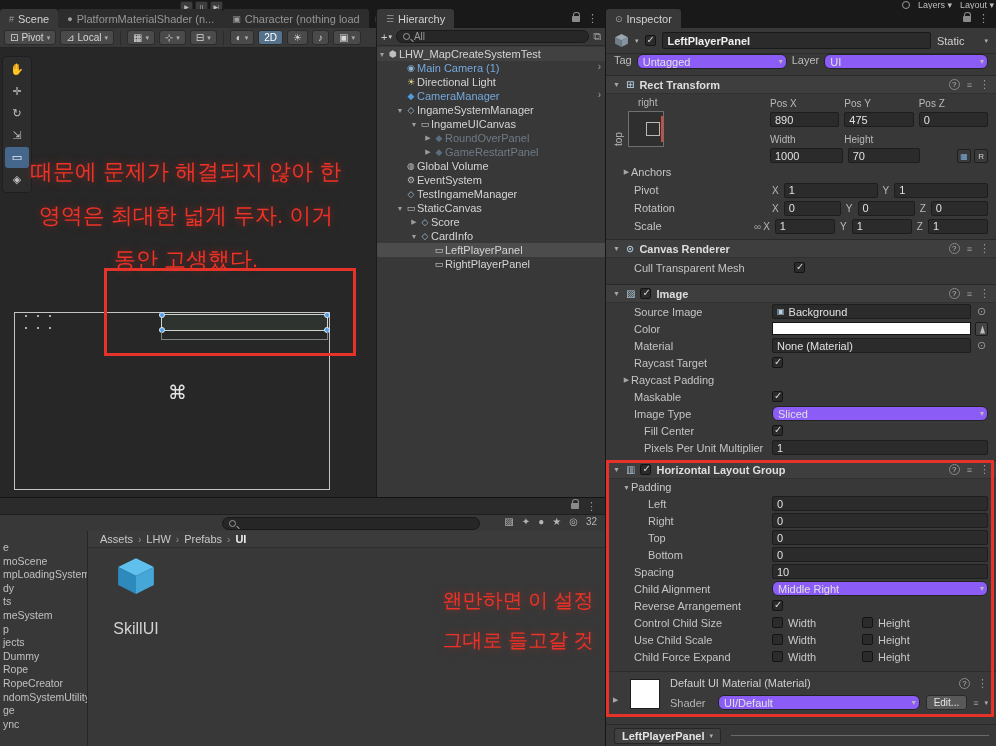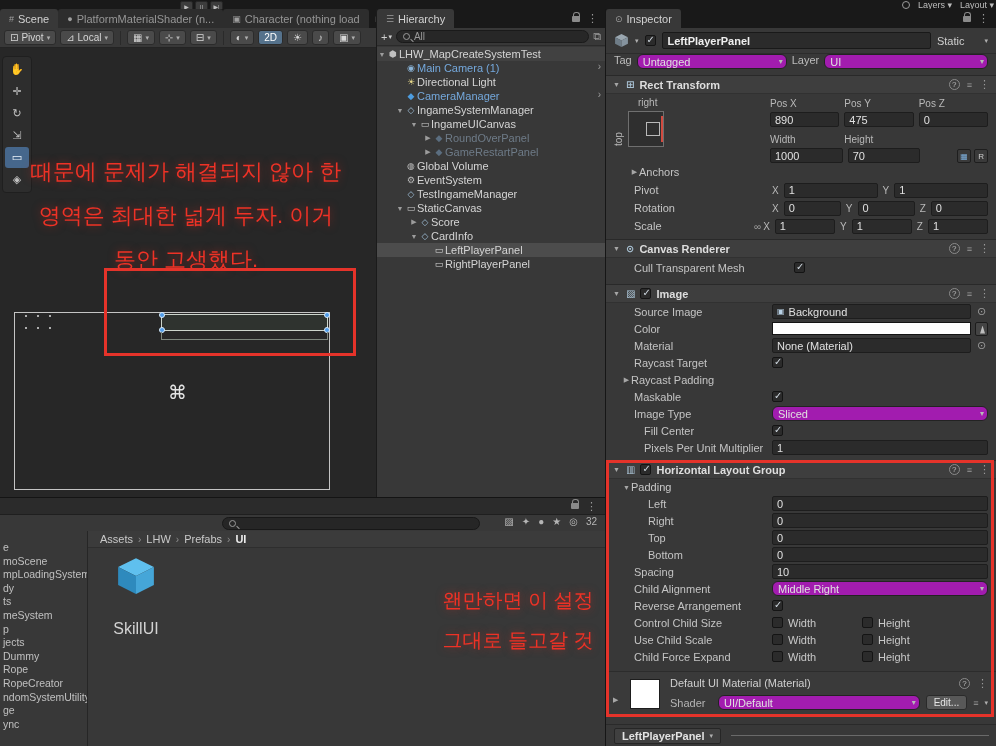--- a/index.html
+++ b/index.html
@@ -11,21 +11,21 @@
 .tab{height:19px;display:flex;align-items:center;gap:4px;padding:0 9px;background:#383838;border-radius:3px 3px 0 0;white-space:nowrap;color:#d2d2d2}
 .tab.dim{background:#2d2d2d;color:#969696}
 .ticon{font-size:9px;color:#9f9f9f}
 .tb-spacer{flex:1}
 .tbicons{display:flex;align-items:center;gap:7px;padding:0 7px;height:19px;color:#9a9a9a}
 .kebab{color:#9a9a9a;font-size:11px}
 .lock-icon{position:relative;width:8px;height:6px;background:#8a8a8a;border-radius:1px;display:inline-block}
 .lock-icon::before{content:"";position:absolute;left:1px;top:-4px;width:5px;height:4px;border:1px solid #8a8a8a;border-bottom:none;border-radius:3px 3px 0 0}
 
 .fld{background:#2b2b2b;border:1px solid #1d1d1d;border-radius:2px;height:15px;display:flex;align-items:center;padding:0 4px;color:#e0e0e0}
-.dd{background:#a21caf;border:1px solid #232323;border-radius:6px;height:15px;display:flex;align-items:center;padding:0 14px 0 5px;color:#e0e0e0;position:relative;overflow:hidden}
+.dd{background:#8b5cf6;border:1px solid #232323;border-radius:6px;height:15px;display:flex;align-items:center;padding:0 14px 0 5px;color:#e0e0e0;position:relative;overflow:hidden}
 .dd::after{content:"▾";position:absolute;right:3px;top:2px;font-size:8px;color:#b8b8b8}
 .cb{width:11px;height:11px;background:#2b2b2b;border:1px solid #141414;border-radius:2px;position:relative;flex:none}
 .cb.on::after{content:"✓";position:absolute;left:1px;top:-2px;font-size:10px;color:#cfd8e0}
 .target{width:13px;height:13px;flex:none;color:#9c9c9c;font-size:11px;line-height:13px;text-align:center}
 .qmark{width:11px;height:11px;border-radius:50%;border:1px solid #8a8a8a;font-size:8px;line-height:10px;text-align:center;color:#bdbdbd;font-weight:normal}
 
 #top-strip{position:absolute;left:0;top:0;width:996px;height:9px;background:#191919;overflow:hidden;z-index:20}
 .playbtns{position:absolute;left:180px;top:1px;display:flex;gap:2px}
 .playbtns span{width:13px;height:12px;background:#3d3d3d;border:1px solid #262626;border-radius:2px;font-size:6px;color:#bdbdbd;text-align:center;line-height:11px}
 .topright{position:absolute;right:2px;top:0;display:flex;gap:8px;align-items:center;font-size:9px;color:#bdbdbd}
@@ -446,21 +446,21 @@
       </div>
       <div class="rt-3col">
         <span class="fld">1000</span>
         <span class="fld">70</span>
         <span class="rbtn-cell">
             <span class="sq-btn">▦</span>
             <span class="sq-btn rr">R</span>
           </span>
       </div>
     </div>
-    <div class="axisrow" style="position:absolute;left:8px;right:0;top:69px;padding-left:16px">
+    <div class="axisrow" style="position:absolute;left:0;right:0;top:69px;padding-left:16px">
       <span class="fold">▶</span>
       <span style="color:#c4c4c4">Anchors</span>
     </div>
     <div class="axisrow" style="position:absolute;left:0;right:0;top:87px">
       <span class="ilabel">Pivot</span>
       <span class="axgroup">
         <span class="axlab">X</span>
           <span class="fld axfld">1</span>
         <span class="axlab">Y</span>
           <span class="fld axfld">1</span>

